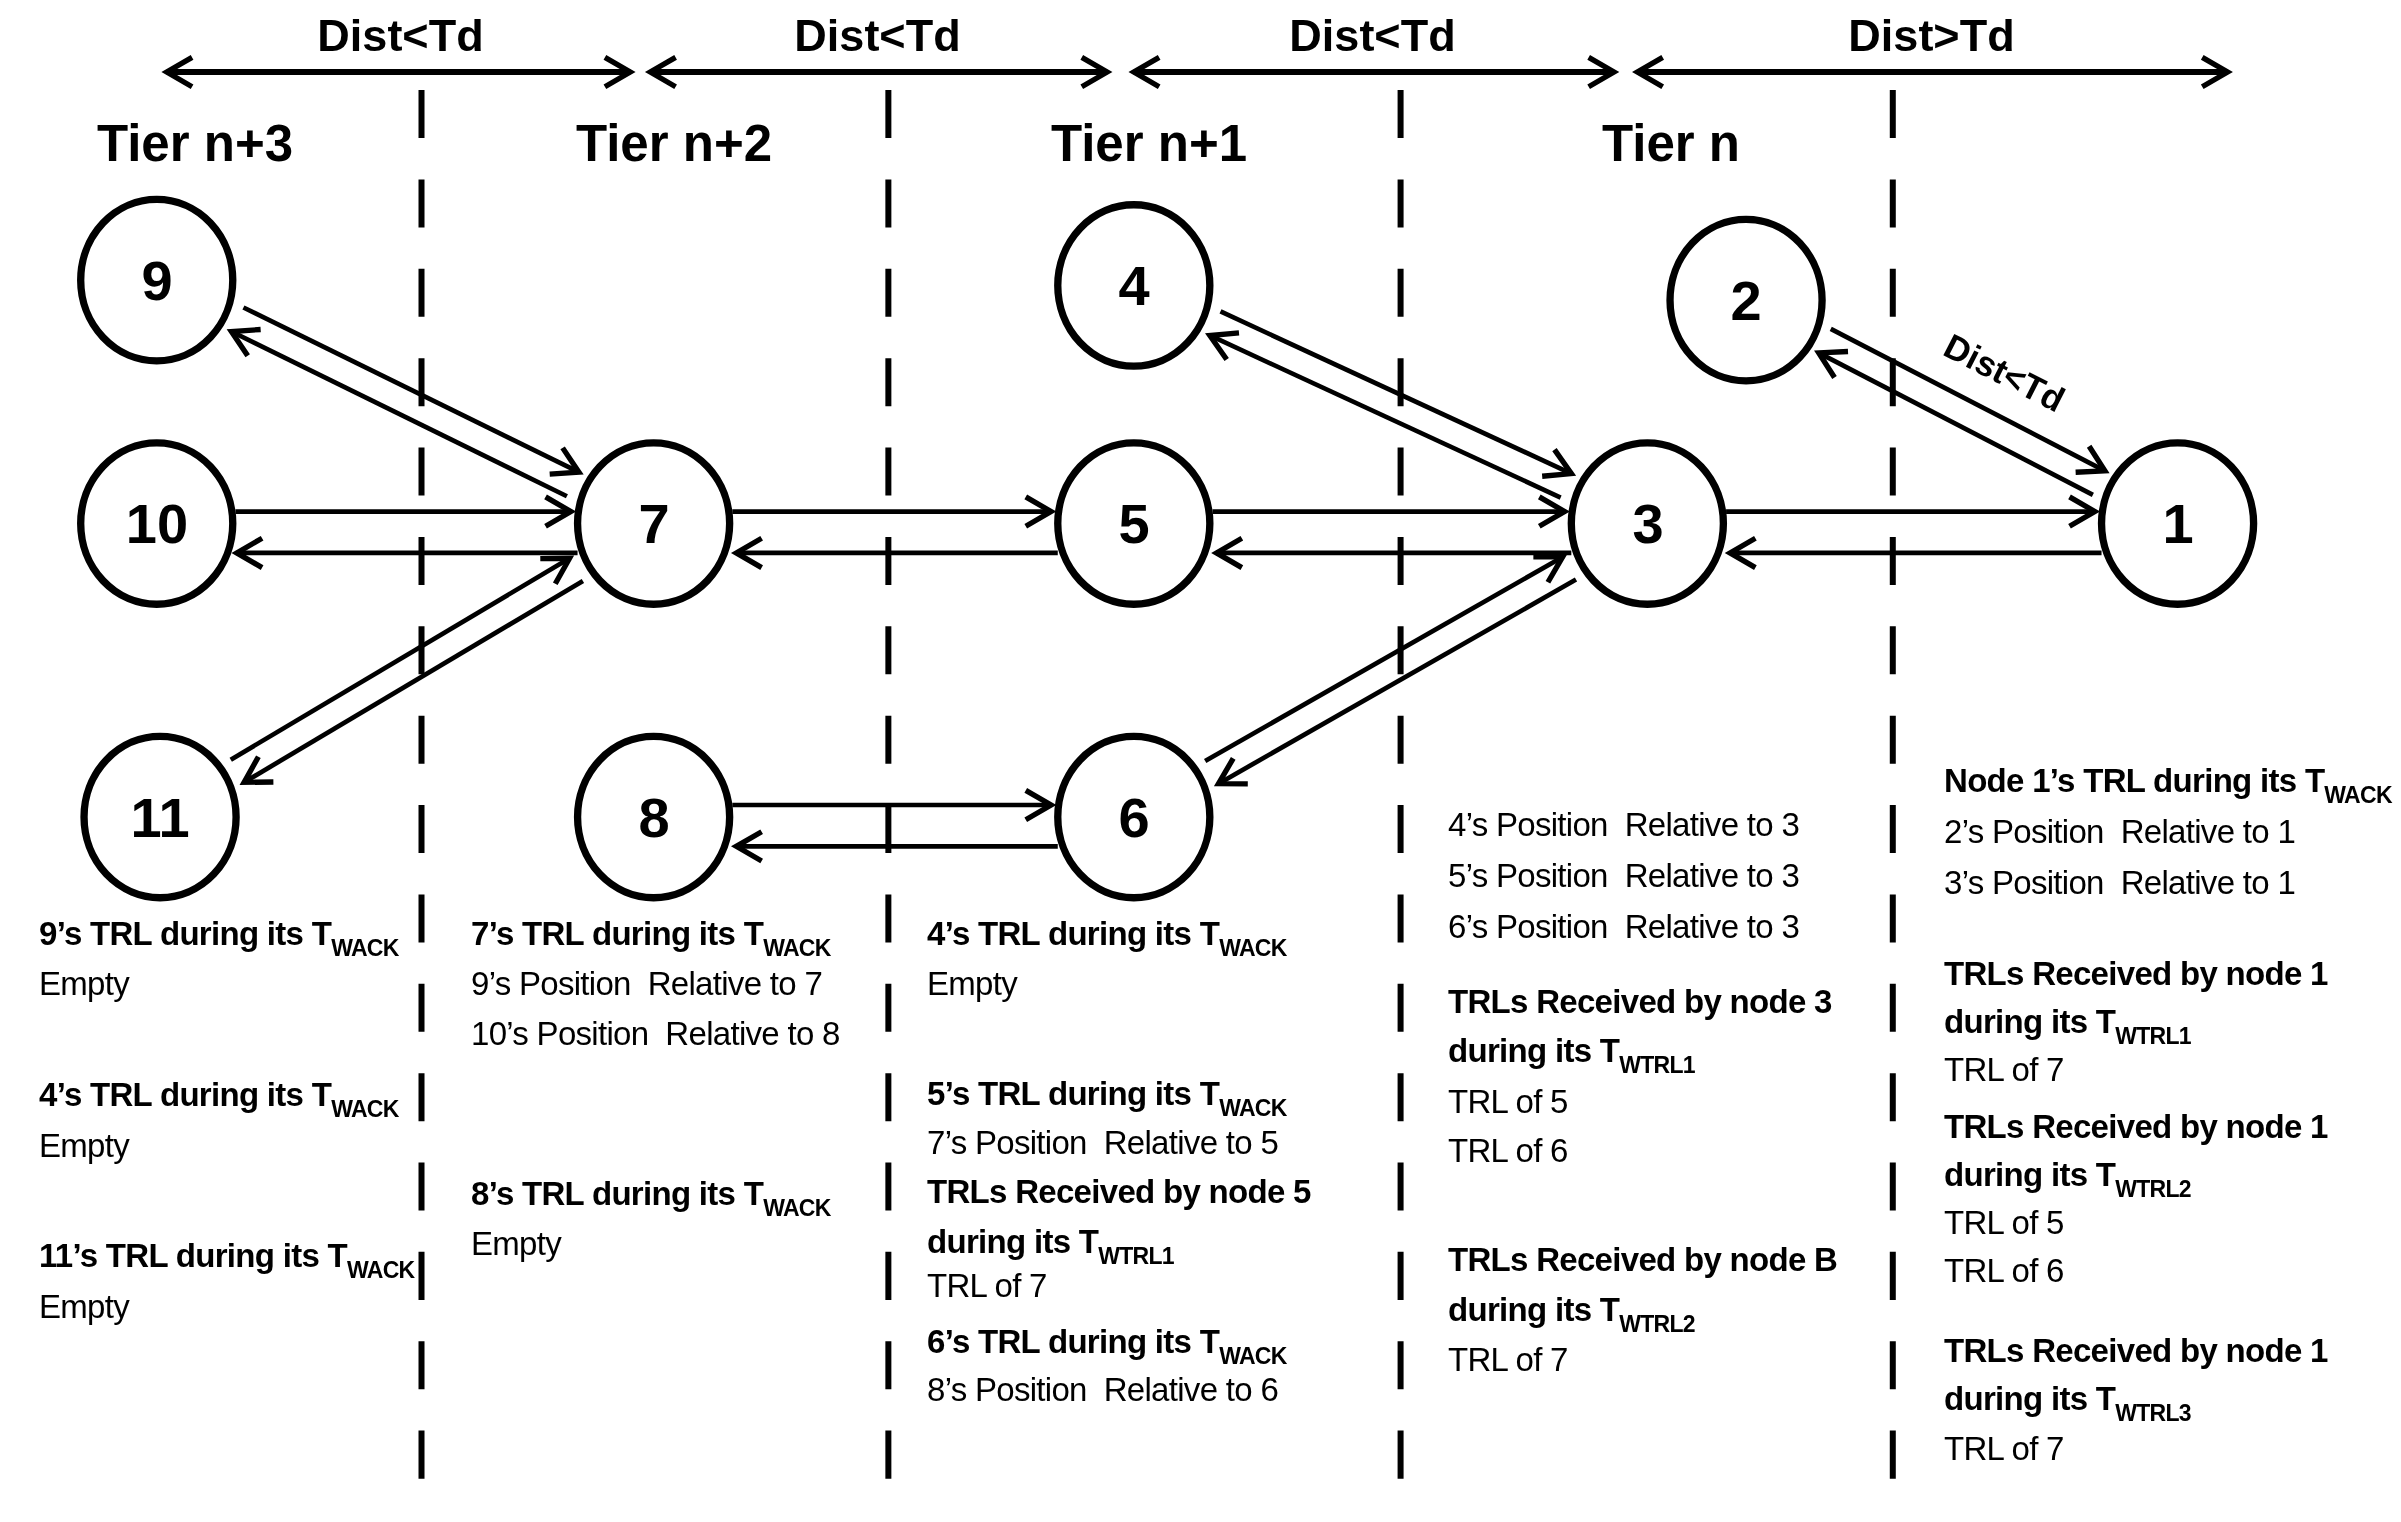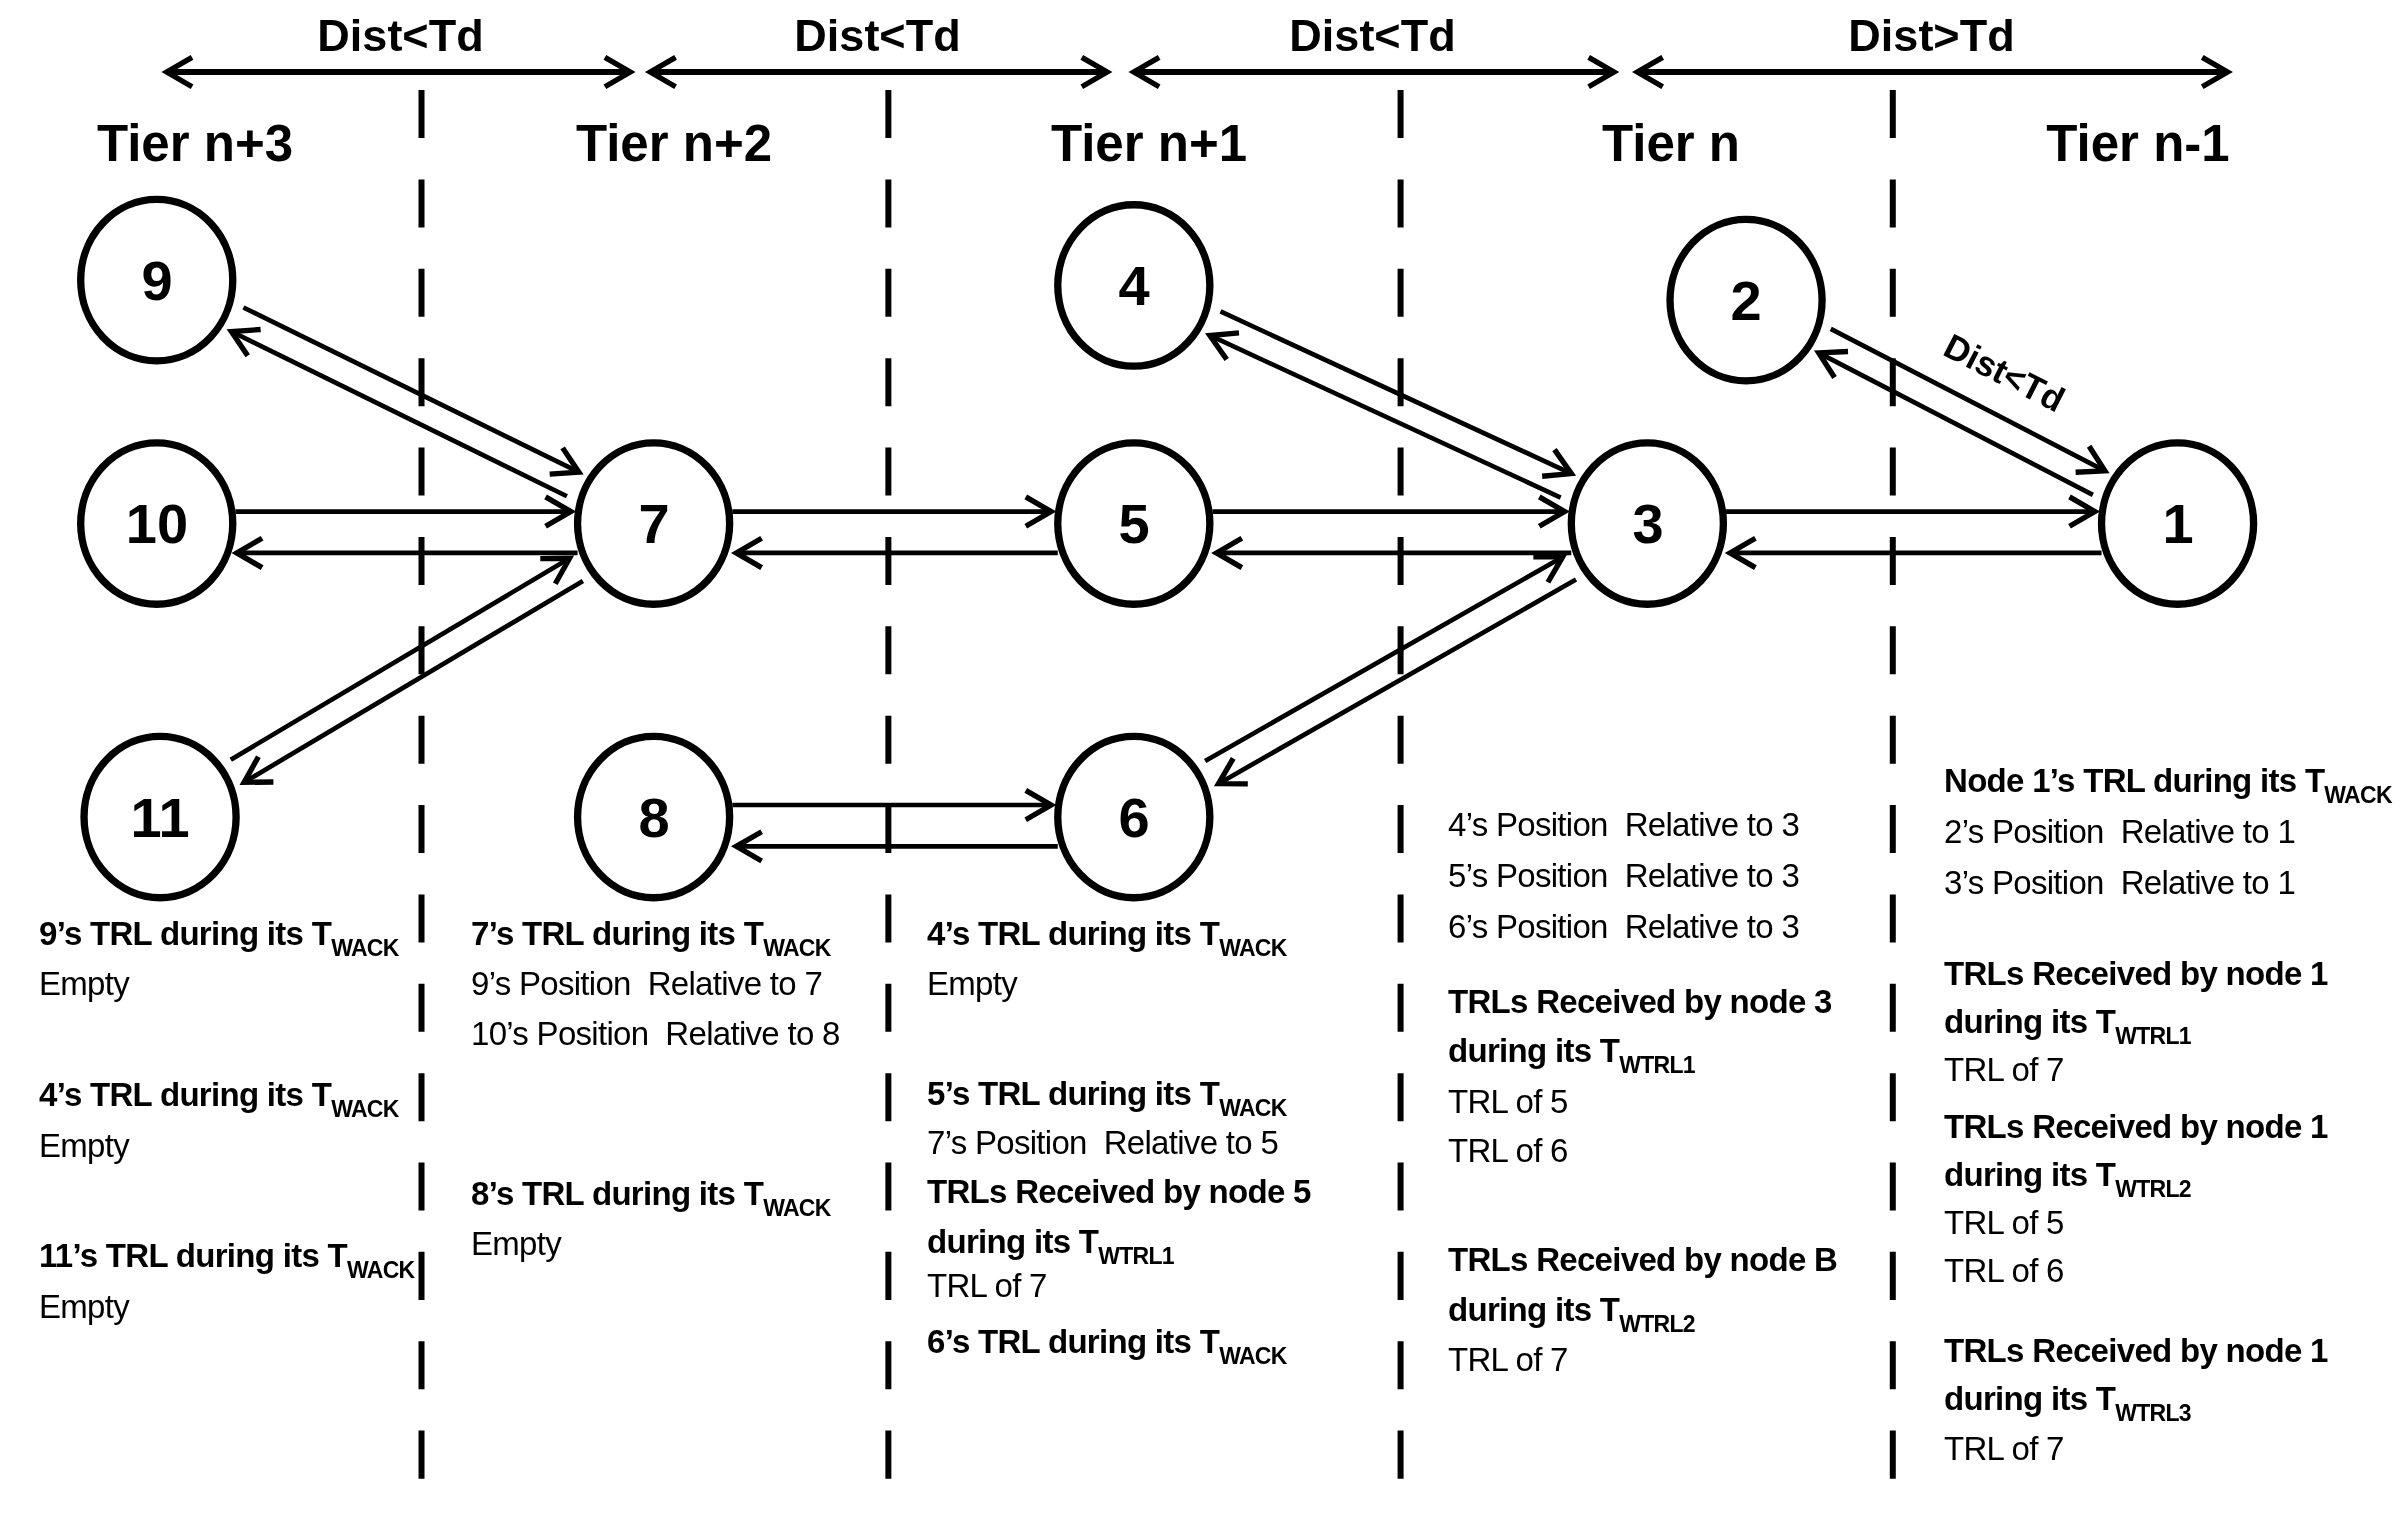--- a/index.html
+++ b/index.html
@@ -108,21 +108,20 @@
 
   <div class="dist-label" style="left:267px">Dist&lt;Td</div>
   <div class="dist-label" style="left:744px">Dist&lt;Td</div>
   <div class="dist-label" style="left:1239px">Dist&lt;Td</div>
   <div class="dist-label" style="left:1798px">Dist&gt;Td</div>
 
   <div class="tier-label" style="left:28px">Tier n+3</div>
   <div class="tier-label" style="left:507px">Tier n+2</div>
   <div class="tier-label" style="left:982px">Tier n+1</div>
   <div class="tier-label" style="left:1504px">Tier n</div>
-  <div class="tier-label" style="left:1971px">Tier n-1</div>
 
   <div class="edge-label">Dist&lt;Td</div>
 
   <div class="node-num" style="left:81px;top:241px">9</div>
   <div class="node-num" style="left:81px;top:484px">10</div>
   <div class="node-num" style="left:84px;top:778px">11</div>
   <div class="node-num" style="left:578px;top:484px">7</div>
   <div class="node-num" style="left:578px;top:778px">8</div>
   <div class="node-num" style="left:1058px;top:246px">4</div>
   <div class="node-num" style="left:1058px;top:484px">5</div>
@@ -145,20 +144,21 @@
   <div class="ln" style="left:471px;top:1223px"><span>Empty</span></div>
 
   <div class="ln b" style="left:927px;top:913px"><span>4’s TRL during its T</span><sub>WACK</sub></div>
   <div class="ln" style="left:927px;top:963px"><span>Empty</span></div>
   <div class="ln b" style="left:927px;top:1073px"><span>5’s TRL during its T</span><sub>WACK</sub></div>
   <div class="ln" style="left:927px;top:1122px"><span>7’s Position  Relative to 5</span></div>
   <div class="ln b" style="left:927px;top:1171px"><span>TRLs Received by node 5</span></div>
   <div class="ln b" style="left:927px;top:1221px"><span>during its T</span><sub>WTRL1</sub></div>
   <div class="ln" style="left:927px;top:1265px"><span>TRL of 7</span></div>
   <div class="ln b" style="left:927px;top:1321px"><span>6’s TRL during its T</span><sub>WACK</sub></div>
+  <div class="ln" style="left:927px;top:1369px"><span>8’s Position  Relative to 6</span></div>
 
   <div class="ln" style="left:1448px;top:804px"><span>4’s Position  Relative to 3</span></div>
   <div class="ln" style="left:1448px;top:855px"><span>5’s Position  Relative to 3</span></div>
   <div class="ln" style="left:1448px;top:906px"><span>6’s Position  Relative to 3</span></div>
   <div class="ln b" style="left:1448px;top:981px"><span>TRLs Received by node 3</span></div>
   <div class="ln b" style="left:1448px;top:1030px"><span>during its T</span><sub>WTRL1</sub></div>
   <div class="ln" style="left:1448px;top:1081px"><span>TRL of 5</span></div>
   <div class="ln" style="left:1448px;top:1130px"><span>TRL of 6</span></div>
   <div class="ln b" style="left:1448px;top:1239px"><span>TRLs Received by node B</span></div>
   <div class="ln b" style="left:1448px;top:1289px"><span>during its T</span><sub>WTRL2</sub></div>

